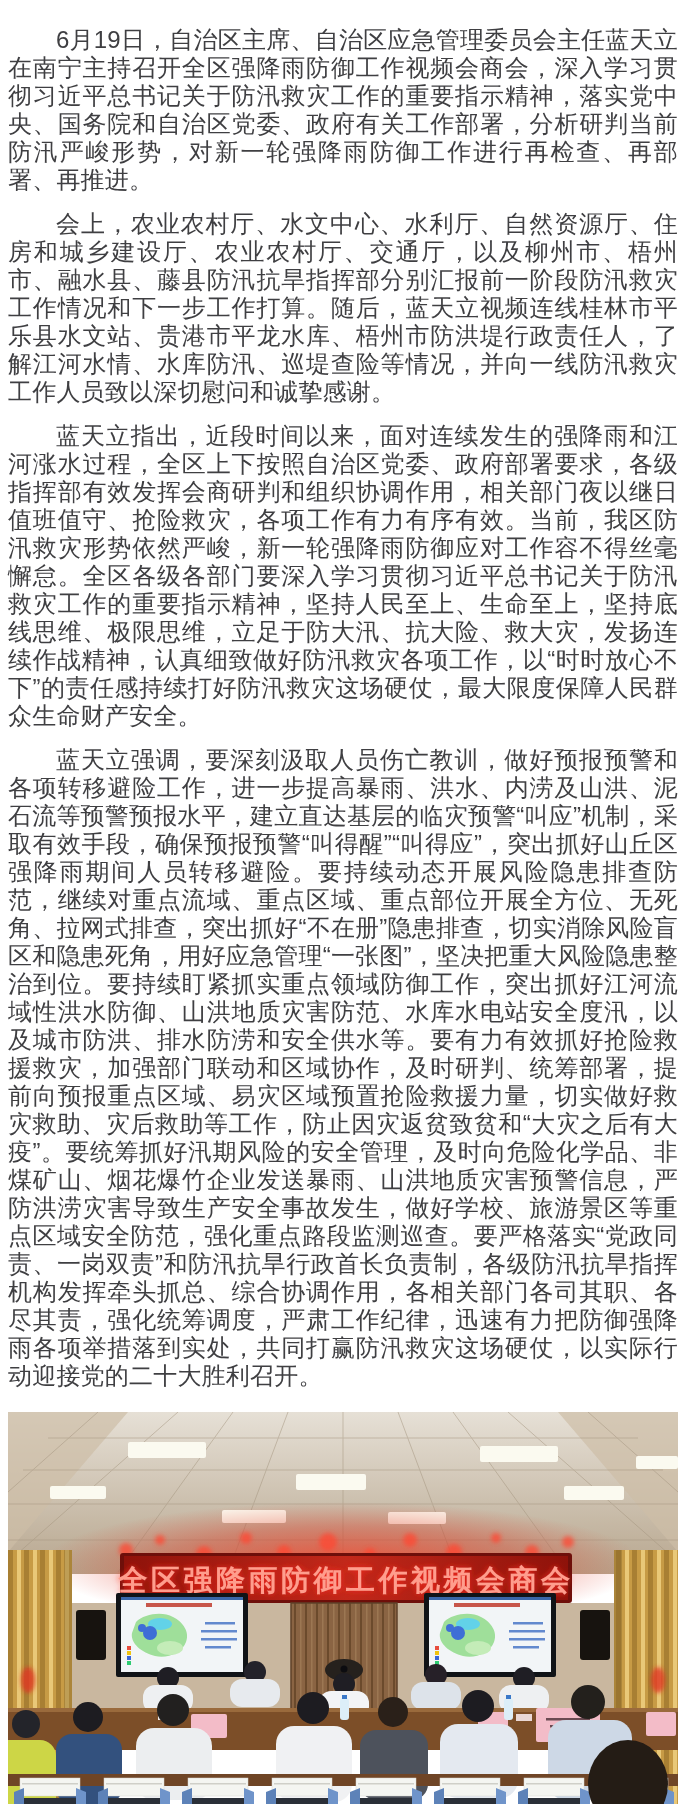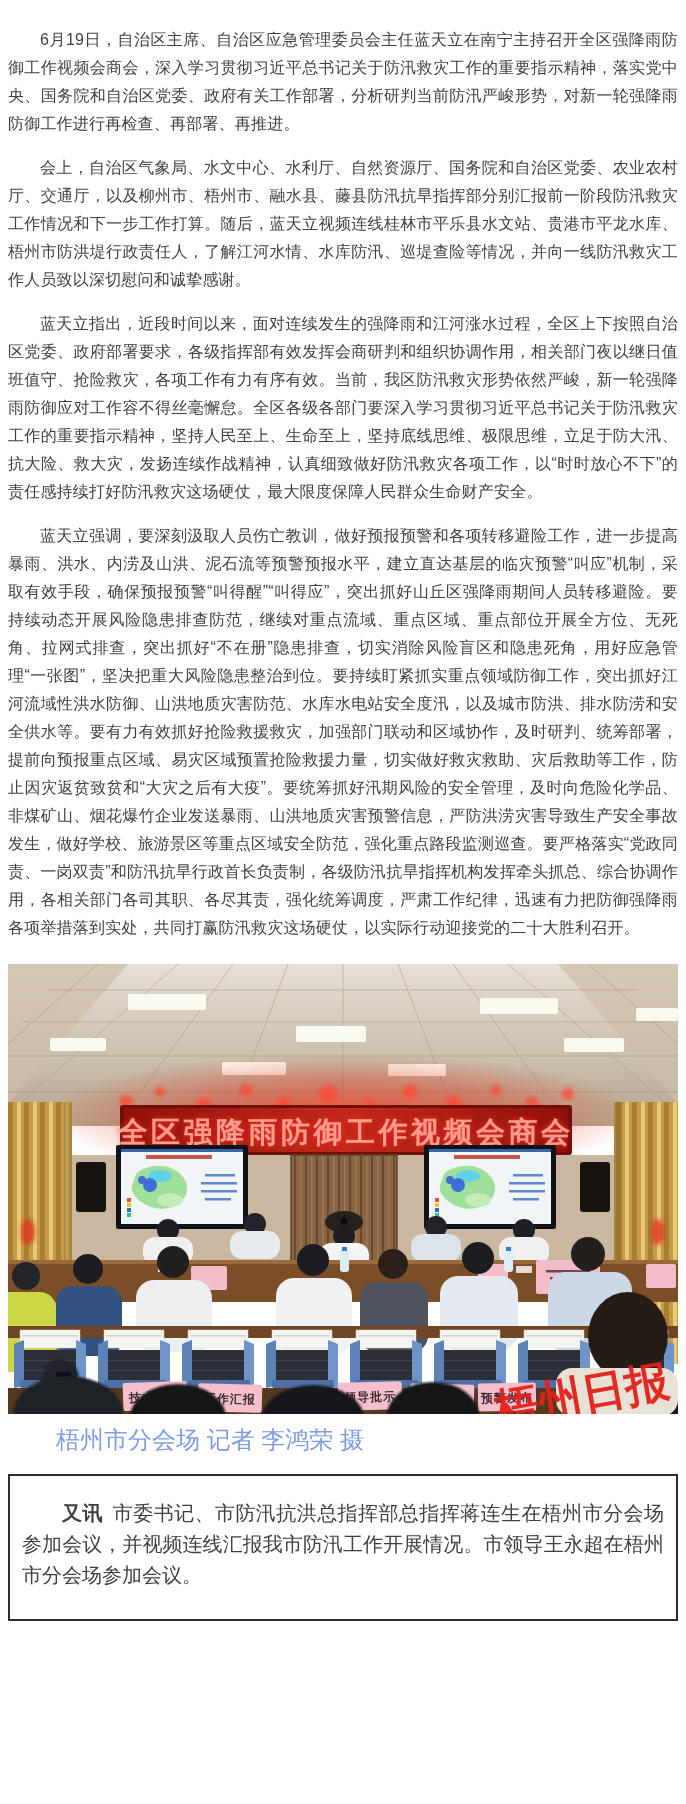--- a/index.html
+++ b/index.html
@@ -1,37 +1,37 @@
 <!DOCTYPE html>
 <html><head>
 <meta charset="utf-8">
 <style>
   html,body{margin:0;padding:0;background:#ffffff;}
   .page{width:686px;background:#ffffff;font-family:"Liberation Sans",sans-serif;color:#3f3f42;}
   .content{padding:2px 8px 0;}
-  .para{font-size:16px;line-height:28px;text-align:justify;text-indent:2em;margin:16px 0;letter-spacing:.2px;}
+  .para{font-size:24px;line-height:28px;text-align:justify;text-indent:2em;margin:16px 0;letter-spacing:.2px;}
   .content .para:first-child{margin-top:24px;}
   figure.photo-wrap{margin:22px 0 0;}
   svg.photo{display:block;width:670px;height:450px;}
   .caption{font-size:24px;line-height:28px;text-indent:2em;color:#7e9ce5;margin:12px 0 20px;}
   .brief{border:2px solid #2e2e2e;padding:22px 12px 28px;}
   .brief p{margin:0;font-size:20px;line-height:31px;text-indent:2em;text-align:justify;}
   .brief .tag{font-weight:bold;margin-right:10px;}
   .led-text{font-family:"Liberation Sans",sans-serif;font-weight:bold;letter-spacing:3.5px;}
   .card-text{font-family:"Liberation Sans",sans-serif;font-weight:bold;letter-spacing:1px;}
   .wm-text{font-family:"DejaVu Serif",serif;font-weight:bold;}
 </style>
 </head>
 <body>
 
 <div class="page">
   <div class="content">
 
     <p class="para">6月19日，自治区主席、自治区应急管理委员会主任蓝天立在南宁主持召开全区强降雨防御工作视频会商会，深入学习贯彻习近平总书记关于防汛救灾工作的重要指示精神，落实党中央、国务院和自治区党委、政府有关工作部署，分析研判当前防汛严峻形势，对新一轮强降雨防御工作进行再检查、再部署、再推进。</p>
-    <p class="para">会上，自治区气象局、水文中心、水利厅、自然资源厅、国务院和自治区党委、农业农村厅、交通厅，以及柳州市、梧州市、融水县、藤县防汛抗旱指挥部分别汇报前一阶段防汛救灾工作情况和下一步工作打算。随后，蓝天立视频连线桂林市平乐县水文站、贵港市平龙水库、梧州市防洪堤行政责任人，了解江河水情、水库防汛、巡堤查险等情况，并向一线防汛救灾工作人员致以深切慰问和诚挚感谢。</p>
+    <p class="para">会上，农业农村厅、水文中心、水利厅、自然资源厅、住房和城乡建设厅、农业农村厅、交通厅，以及柳州市、梧州市、融水县、藤县防汛抗旱指挥部分别汇报前一阶段防汛救灾工作情况和下一步工作打算。随后，蓝天立视频连线桂林市平乐县水文站、贵港市平龙水库、梧州市防洪堤行政责任人，了解江河水情、水库防汛、巡堤查险等情况，并向一线防汛救灾工作人员致以深切慰问和诚挚感谢。</p>
     <p class="para">蓝天立指出，近段时间以来，面对连续发生的强降雨和江河涨水过程，全区上下按照自治区党委、政府部署要求，各级指挥部有效发挥会商研判和组织协调作用，相关部门夜以继日值班值守、抢险救灾，各项工作有力有序有效。当前，我区防汛救灾形势依然严峻，新一轮强降雨防御应对工作容不得丝毫懈怠。全区各级各部门要深入学习贯彻习近平总书记关于防汛救灾工作的重要指示精神，坚持人民至上、生命至上，坚持底线思维、极限思维，立足于防大汛、抗大险、救大灾，发扬连续作战精神，认真细致做好防汛救灾各项工作，以“时时放心不下”的责任感持续打好防汛救灾这场硬仗，最大限度保障人民群众生命财产安全。</p>
     <p class="para">蓝天立强调，要深刻汲取人员伤亡教训，做好预报预警和各项转移避险工作，进一步提高暴雨、洪水、内涝及山洪、泥石流等预警预报水平，建立直达基层的临灾预警“叫应”机制，采取有效手段，确保预报预警“叫得醒”“叫得应”，突出抓好山丘区强降雨期间人员转移避险。要持续动态开展风险隐患排查防范，继续对重点流域、重点区域、重点部位开展全方位、无死角、拉网式排查，突出抓好“不在册”隐患排查，切实消除风险盲区和隐患死角，用好应急管理“一张图”，坚决把重大风险隐患整治到位。要持续盯紧抓实重点领域防御工作，突出抓好江河流域性洪水防御、山洪地质灾害防范、水库水电站安全度汛，以及城市防洪、排水防涝和安全供水等。要有力有效抓好抢险救援救灾，加强部门联动和区域协作，及时研判、统筹部署，提前向预报重点区域、易灾区域预置抢险救援力量，切实做好救灾救助、灾后救助等工作，防止因灾返贫致贫和“大灾之后有大疫”。要统筹抓好汛期风险的安全管理，及时向危险化学品、非煤矿山、烟花爆竹企业发送暴雨、山洪地质灾害预警信息，严防洪涝灾害导致生产安全事故发生，做好学校、旅游景区等重点区域安全防范，强化重点路段监测巡查。要严格落实“党政同责、一岗双责”和防汛抗旱行政首长负责制，各级防汛抗旱指挥机构发挥牵头抓总、综合协调作用，各相关部门各司其职、各尽其责，强化统筹调度，严肃工作纪律，迅速有力把防御强降雨各项举措落到实处，共同打赢防汛救灾这场硬仗，以实际行动迎接党的二十大胜利召开。</p>
 
     <figure class="photo-wrap">
       <svg class="photo" viewBox="0 0 670 450" xmlns="http://www.w3.org/2000/svg">
         <defs>
           <linearGradient id="gceil" x1="0" y1="0" x2="0" y2="1">
             <stop offset="0" stop-color="#e6e0d6"></stop>
               <stop offset="1" stop-color="#b7a68e"></stop>
           </linearGradient>

